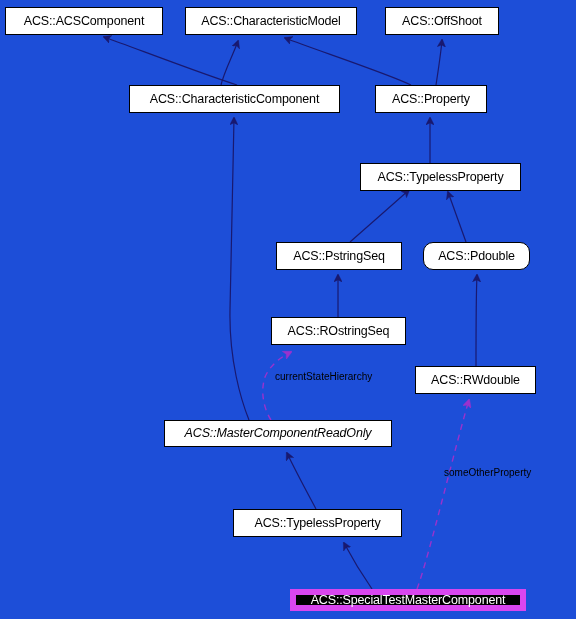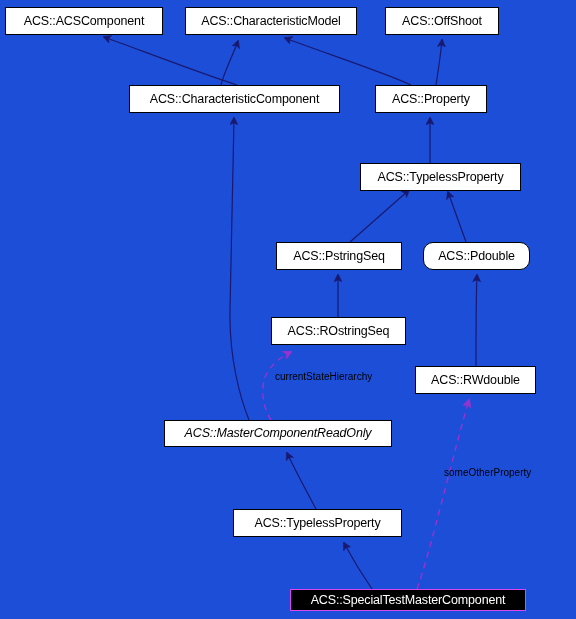--- a/index.html
+++ b/index.html
@@ -37,21 +37,21 @@
     justify-content: center;
     font-size: 12.5px;
     line-height: 1;
     letter-spacing: -0.15px;
     white-space: nowrap;
     z-index: 3;
   }
   .uml-node.highlight {
     background: #000000;
     color: #ffffff;
-    border: 1px solid #d946ef;
+    border: 6px solid #d946ef;
   }
   .edge-label {
     position: absolute;
     font-size: 10px;
     color: #000000;
     background: transparent;
     white-space: nowrap;
     line-height: 1;
     z-index: 4;
   }

